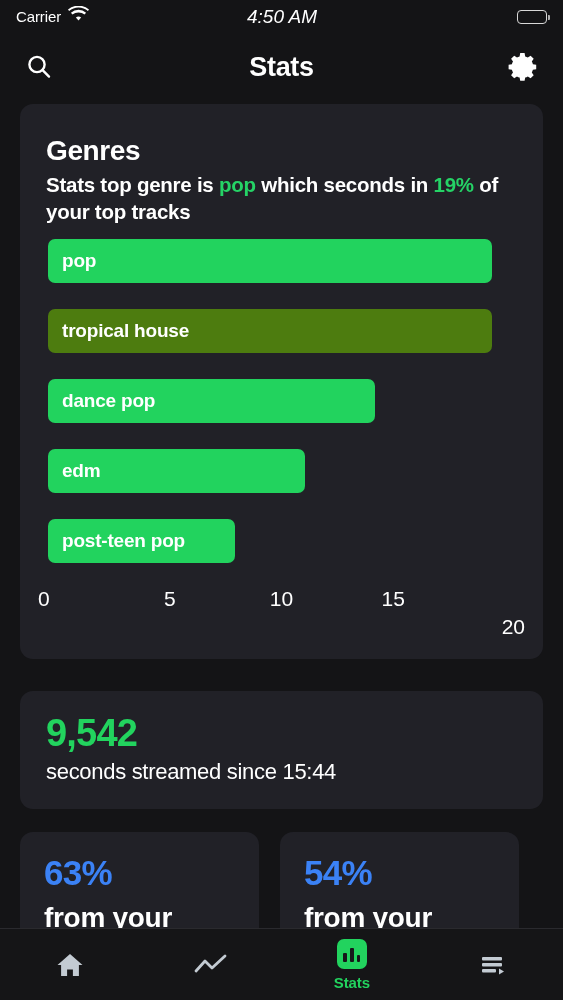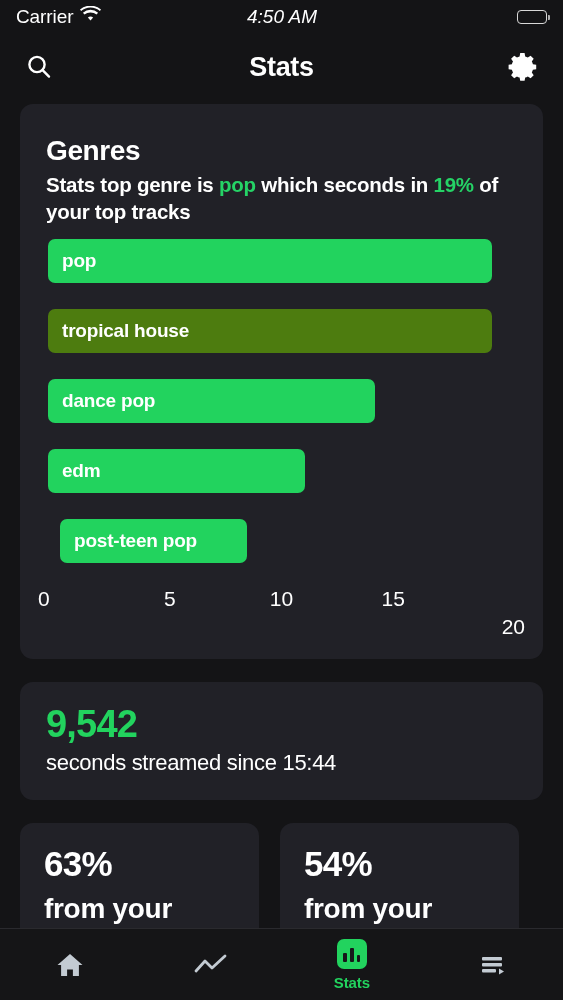--- a/index.html
+++ b/index.html
@@ -19,21 +19,21 @@
   
   .statusbar {
     height:33px;
     flex:0 0 33px;
     display:flex; align-items:center;
     padding:0 16px;
     color:#ffffff;
     font-size:17px;
   }
   .sb-left { display:flex; align-items:center; gap:7px; }
-  .sb-carrier { font-size:19px; letter-spacing:-0.1px; }
+  .sb-carrier { font-size:15px; letter-spacing:-0.1px; }
   .sb-center {
     position:absolute; left:1px; right:0; top:0; height:33px;
     display:flex; align-items:center; justify-content:center;
     font-size:19px; font-weight:400; pointer-events:none;font-style:italic;
   }
   .sb-right { margin-left:auto; display:flex; align-items:center; }
   .batt {
     width:30px; height:14px;
     border:1.6px solid #d8d8d8; border-radius:4px;
     position:relative; padding:1.6px;
@@ -100,21 +100,21 @@
   }
   .axis-tick {
     font-size:21px; font-weight:400; color:#ffffff;
     width:40px; text-align:center;
   }
   .axis-tick:first-child { text-align:left; }
   .axis-tick:last-child { text-align:right;margin-top:28px; }
 
   
   .seconds-card {
-    margin-top:23px;
+    margin-top:32px;
     padding:22px 26px 24px 26px;
   }
   .big-number {
     font-size:38px; font-weight:700; color:#22d35e;
     letter-spacing:-0.8px; line-height:1.08;
   }
   .seconds-text {
     margin-top:5px;
     font-size:22px; font-weight:400; color:#ffffff; letter-spacing:-0.3px;
   }
@@ -124,21 +124,21 @@
     margin-top:23px;
     display:flex; gap:21px;
   }
   .pct-card {
     flex:0 0 239px;
     padding:22px 24px 22px 24px;
     height:200px;
     overflow:hidden;
   }
   .pct-value {
-    font-size:35px; font-weight:700; color:#ffffff;
+    font-size:35px; font-weight:700; color:#3b82f6;
     letter-spacing:-0.7px; line-height:1.1;
   }
   .pct-text {
     margin-top:6px;
     font-size:28px; font-weight:700; color:#ffffff;
     line-height:1.33; letter-spacing:-0.3px;
   }
 
   
   .tabbar {
@@ -222,21 +222,21 @@
           <div class="bar" style="width: 70%; background: rgb(34, 211, 94);">
             <span class="bar-label">dance pop</span>
           </div>
         </div>
         <div class="bar-row">
           <div class="bar" style="width: 55%; background: rgb(34, 211, 94);">
             <span class="bar-label">edm</span>
           </div>
         </div>
         <div class="bar-row">
-          <div class="bar" style="width: 40%; background: rgb(34, 211, 94); margin-left: 12px;">
+          <div class="bar" style="width: 40%; background: rgb(34, 211, 94);">
             <span class="bar-label">post-teen pop</span>
           </div>
         </div>
       </div>
 
       <div class="axis">
         <span class="axis-tick">0</span>
         <span class="axis-tick">5</span>
         <span class="axis-tick">10</span>
         <span class="axis-tick">15</span>

